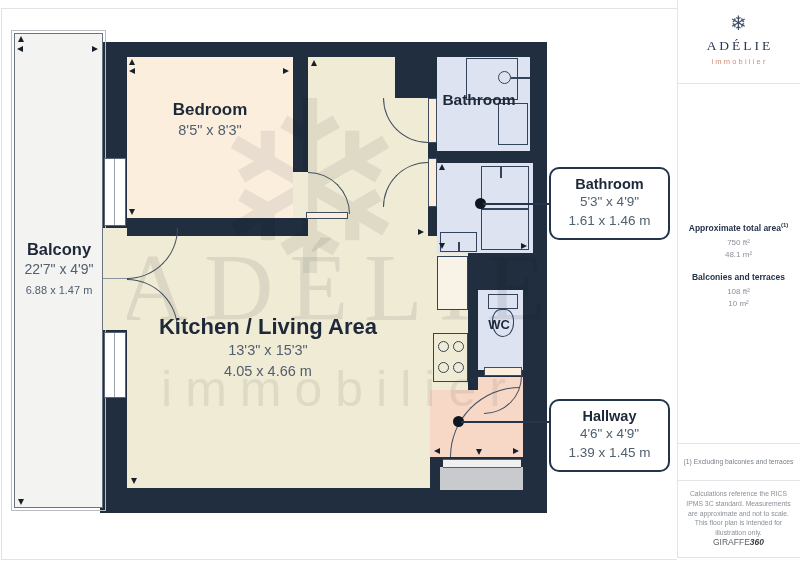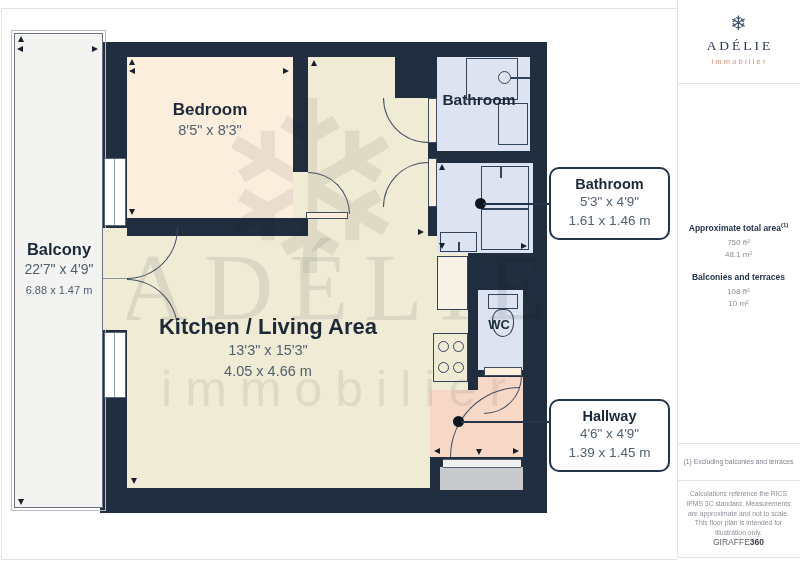--- a/index.html
+++ b/index.html
@@ -61,21 +61,21 @@
   #logo .sub{font-size:7.5px;letter-spacing:2.2px;color:#d98a74;margin-top:3px;padding-left:2px;}
   .sb-title{font-weight:bold;font-size:8.5px;color:#25334a;}
   .sb-title sup{font-size:6px;}
   .sb-val{font-size:8px;color:#8b9099;line-height:12px;}
   #area-summary{position:absolute;left:0;top:222px;width:123px;text-align:center;}
   #footnote{position:absolute;left:0;top:443px;width:123px;height:37px;display:flex;
             align-items:center;justify-content:center;font-size:6.8px;color:#7d838c;}
   #disclaimer{position:absolute;left:0;top:489px;width:123px;box-sizing:border-box;padding:0 9px;
               text-align:center;font-size:6.8px;line-height:9.8px;color:#8a9097;}
   #brand{position:absolute;left:0;top:537px;width:123px;text-align:center;font-size:8.5px;color:#5a5f66;}
-  #brand b{color:#3a3f46;}
+  #brand b{color:#3a3f46;font-style:italic;}
 </style>
 </head>
 <body>
 
 <div id="page">
   <div id="frame"></div>
 
   <div id="walls"></div>
 
   <div class="room" style="left:14px;top:33px;width:89px;height:475px;background:#f3f3f1;

